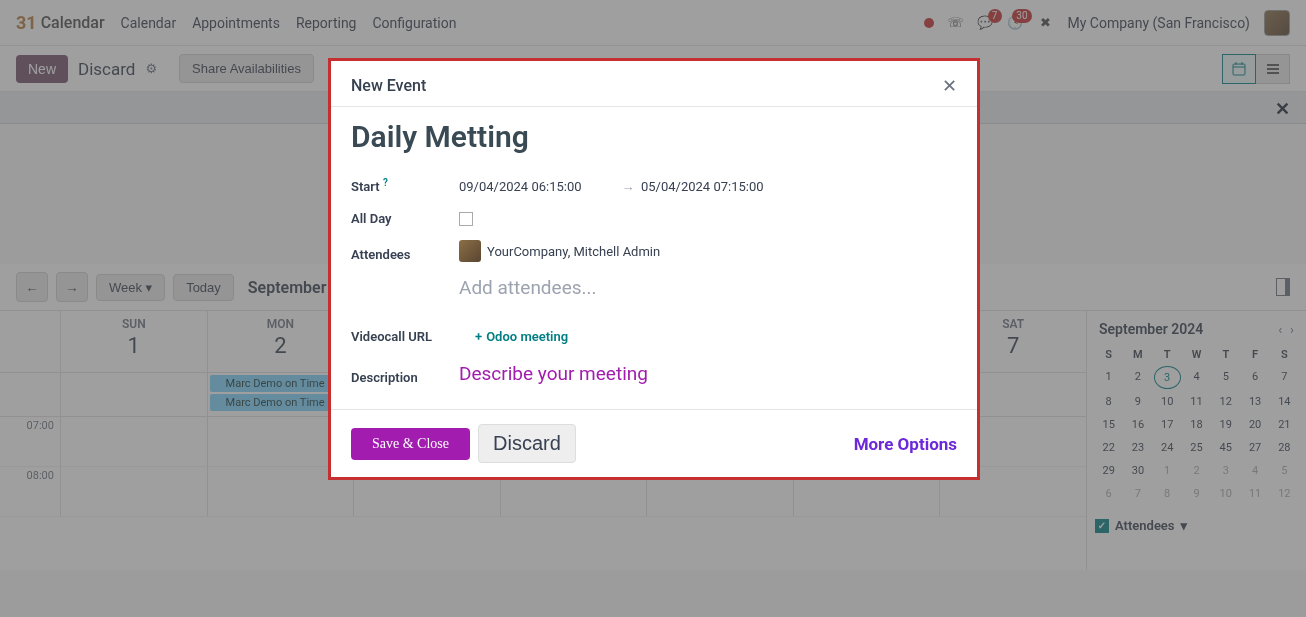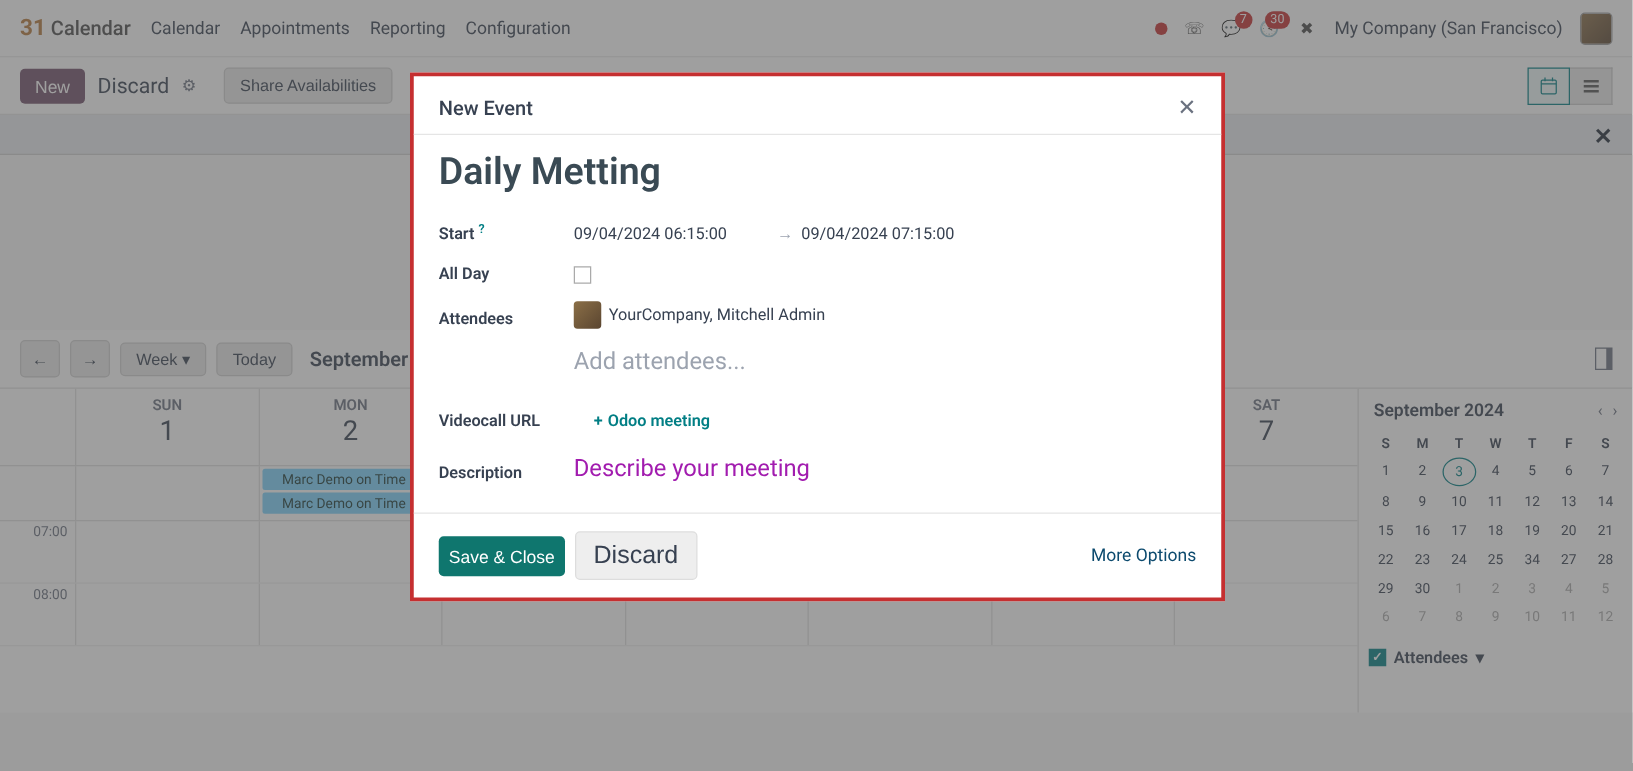--- a/index.html
+++ b/index.html
@@ -90,23 +90,23 @@
     .checkbox { width: 14px; height: 14px; border: 1px solid #aaa; background: #fff; cursor: pointer; }
     .attendee-tag { display: flex; align-items: center; gap: 6px; font-size: 13px; }
     .mini-avatar { width: 22px; height: 22px; border-radius: 3px; background: linear-gradient(135deg,#8b6f47,#5a4530); }
     .add-attendees { margin-left: 108px; margin-top: 12px; color: #9ca3af; font-size: 19px; }
     .url-row { display: flex; }
     .url-input { flex: 1; border: 1px solid #714b67; border-right: none; border-radius: 4px 0 0 4px; padding: 6px 8px; font-size: 13px; outline: none; }
     .copy-btn { background: #714b67; color: #fff; border: 1px solid #714b67; border-radius: 0 4px 4px 0; padding: 6px 14px; font-size: 13px; cursor: pointer; display: flex; align-items: center; gap: 5px; }
     .odoo-link { color: #017e84; font-size: 13px; font-weight: 600; margin-top: 8px; cursor: pointer; display: flex; align-items: center; gap: 4px; }
     .desc-input { color: #a21caf; font-size: 19px; }
     .modal-footer { border-top: 1px solid #e5e5e5; padding: 14px 20px; display: flex; align-items: center; gap: 8px; }
-    .save-btn { background: #0f766e; color: #fff; border: none; border-radius: 4px; padding: 8px 8px; font-size: 14px; cursor: pointer; }
+    .save-btn { background: #a21caf; color: #fff; border: none; border-radius: 4px; padding: 8px 21px; font-size: 14px; cursor: pointer; font-family: Liberation Serif, serif; }
     .discard-btn { background: #eee; color: #374151; border: 1px solid #ddd; border-radius: 4px; padding: 7px 14px; font-size: 20px; cursor: pointer; }
-    .more-link { margin-left: auto; color: #0c4a6e; font-size: 14px; cursor: pointer; }
+    .more-link { margin-left: auto; color: #6d28d9; font-size: 17px; cursor: pointer; font-weight: bold; }
   </style>
 </head>
 <body>
 
 <div class="top-nav">
   <div class="logo">
     <span class="logo-icon">31</span>
     <span class="logo-text">Calendar</span>
   </div>
   <span class="nav-link">Calendar</span>
@@ -272,21 +272,21 @@
         <div class="d">16</div>
         <div class="d">17</div>
         <div class="d">18</div>
         <div class="d">19</div>
         <div class="d">20</div>
         <div class="d">21</div>
         <div class="d">22</div>
         <div class="d">23</div>
         <div class="d">24</div>
         <div class="d">25</div>
-        <div class="d">34</div>
+        <div class="d">45</div>
         <div class="d">27</div>
         <div class="d">28</div>
         <div class="d">29</div>
         <div class="d">30</div>
         <div class="d out">1</div>
         <div class="d out">2</div>
         <div class="d out">3</div>
         <div class="d out">4</div>
         <div class="d out">5</div>
         <div class="d out">6</div>
@@ -312,21 +312,21 @@
     <span class="modal-title">New Event</span>
     <span class="modal-close">✕</span>
   </div>
   <div class="modal-body">
     <h1 class="event-title">Daily Metting</h1>
 
     <div class="form-row">
       <div class="form-label"><span>Start</span> <sup>?</sup></div>
       <div class="form-val">
         <span>09/04/2024 06:15:00</span>
-        <span><span class="arrow-icon">→</span>&nbsp;&nbsp;<span>09/04/2024 07:15:00</span></span>
+        <span><span class="arrow-icon">→</span>&nbsp;&nbsp;<span>05/04/2024 07:15:00</span></span>
       </div>
     </div>
 
     <div class="form-row">
       <div class="form-label">All Day</div>
       <div class="form-val">
           <span class="checkbox"></span>
         </div>
     </div>
 

